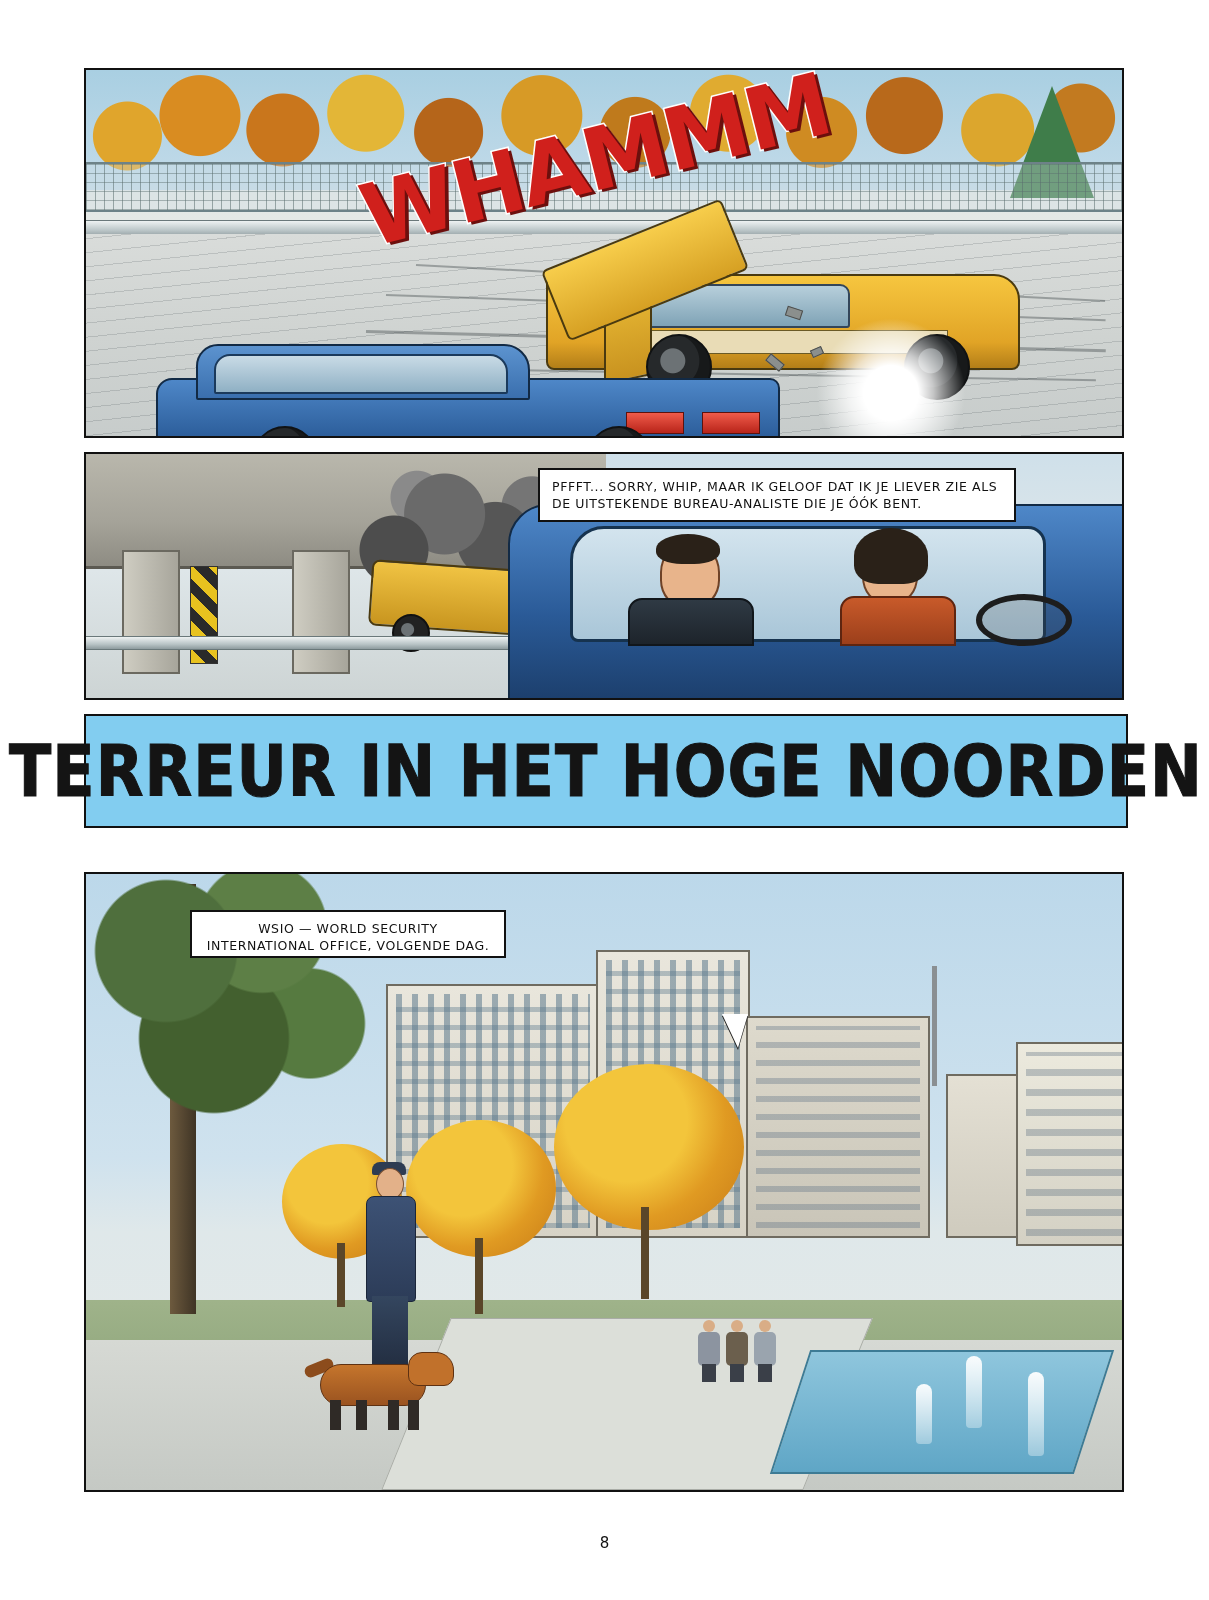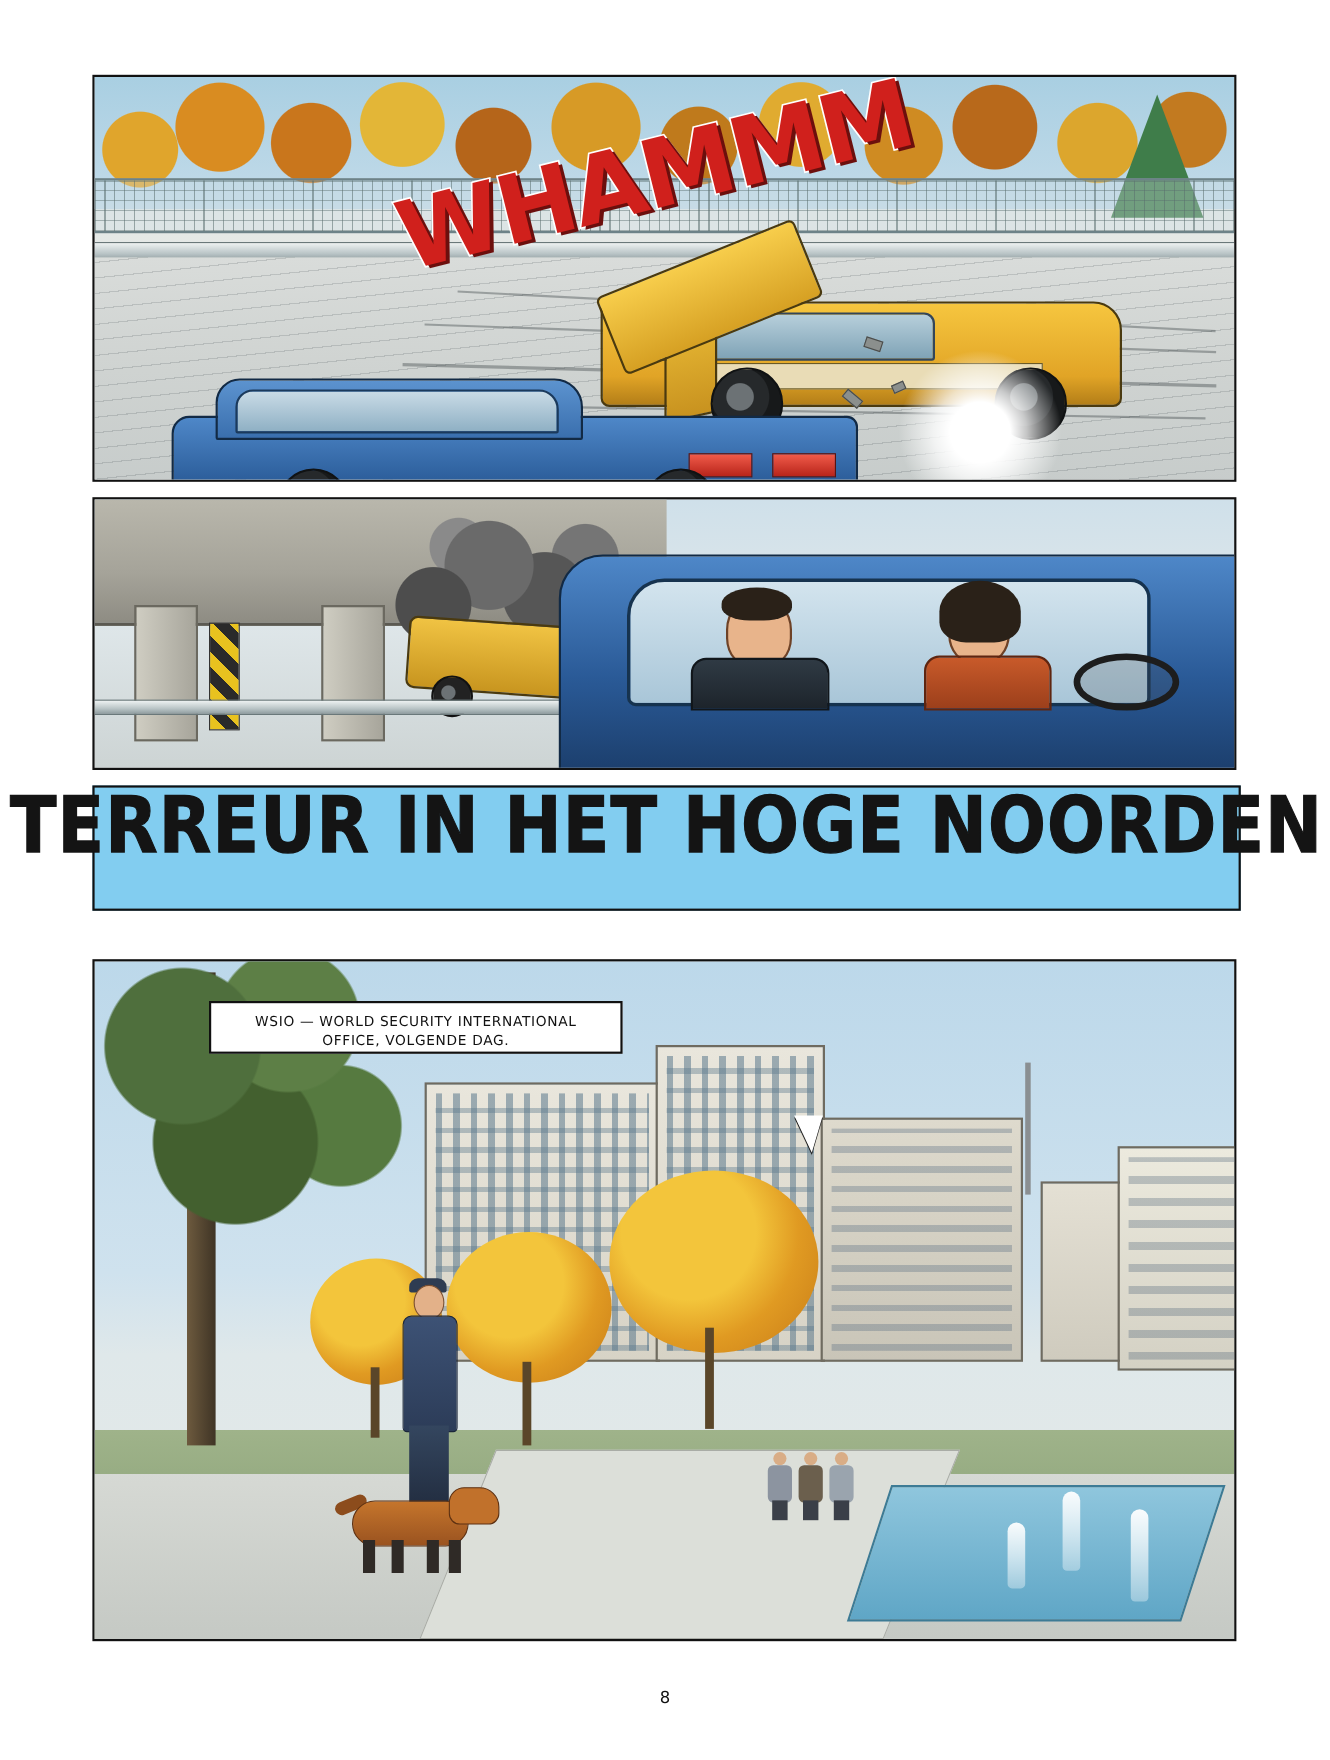--- a/index.html
+++ b/index.html
@@ -256,21 +256,21 @@
   .balloon.rounded { border-radius: 14px; }
   .tail {
     position: absolute; width: 0; height: 0;
   }
 
   
   #titleband {
     position: absolute; left: 84px; top: 714px; width: 1040px; height: 110px;
     background: #82cdf0;
     border: 2px solid #111;
-    display: flex; justify-content: center;
+    display: flex; align-items: center; justify-content: center;
   }
   #title {
     font-family: "DejaVu Sans", sans-serif;
     font-weight: 900;
     font-size: 62px;
     letter-spacing: 1px;
     color: #141414;
     -webkit-text-stroke: 1px #141414;
     white-space: nowrap;
     transform: scaleY(1.14);
@@ -435,20 +435,23 @@
       <div class="head" style="left:150px; top:36px; width:56px; height:62px;"></div>
       <div class="hair" style="left:146px; top:28px; width:64px; height:30px;"></div>
       <div class="torso" style="left:118px; top:92px; width:122px; height:44px; background:linear-gradient(#2f3a44,#1d242b); border:2px solid #11161b;"></div>
 
       <div class="head" style="left:352px; top:34px; width:52px; height:60px;"></div>
       <div class="hair" style="left:344px; top:22px; width:74px; height:56px; border-radius:52% 52% 34% 34%;"></div>
       <div class="torso" style="left:330px; top:90px; width:112px; height:46px; background:linear-gradient(#c85a2a,#9c3f1b); border:2px solid #5e2510;"></div>
       <div class="wheel-steer"></div>
     </div>
 
+    <div class="balloon" id="b-pffft" style="left:452px; top:14px; width:478px; height:54px;">
+      <span>PFFFT... SORRY, WHIP, MAAR IK GELOOF DAT IK JE LIEVER ZIE ALS DE UITSTEKENDE BUREAU-ANALISTE DIE JE ÓÓK BENT.</span>
+    </div>
   </div>
 
   <div id="titleband">
     <div id="title">TERREUR IN HET HOGE NOORDEN</div>
   </div>
 
 
   <div class="panel" id="panel3">
 
     <div class="bldg" style="left:300px; top:110px; width:210px; height:250px;">
@@ -515,21 +518,21 @@
     <div class="dog">
       <div class="d-tail"></div>
       <div class="d-body"></div>
       <div class="d-head"></div>
       <div class="d-leg" style="left:26px;"></div>
       <div class="d-leg" style="left:52px;"></div>
       <div class="d-leg" style="left:84px;"></div>
       <div class="d-leg" style="left:104px;"></div>
     </div>
 
-    <div class="balloon" id="cap-wsio" style="left:104px; top:36px; width:376px; height:48px; text-align:center;">
+    <div class="balloon" id="cap-wsio" style="left:104px; top:36px; width:316px; height:48px; text-align:center;">
       <span>WSIO — WORLD SECURITY INTERNATIONAL OFFICE, VOLGENDE DAG.</span>
     </div>
 
     <div class="tail" style="left:636px; top:140px;
          border-left:16px solid transparent; border-right:10px solid transparent; border-top:34px solid #ffffff;
          filter:drop-shadow(0 2px 0 #111);"></div>
   </div>
 
   <div id="pagenum">8</div>
 </div>

